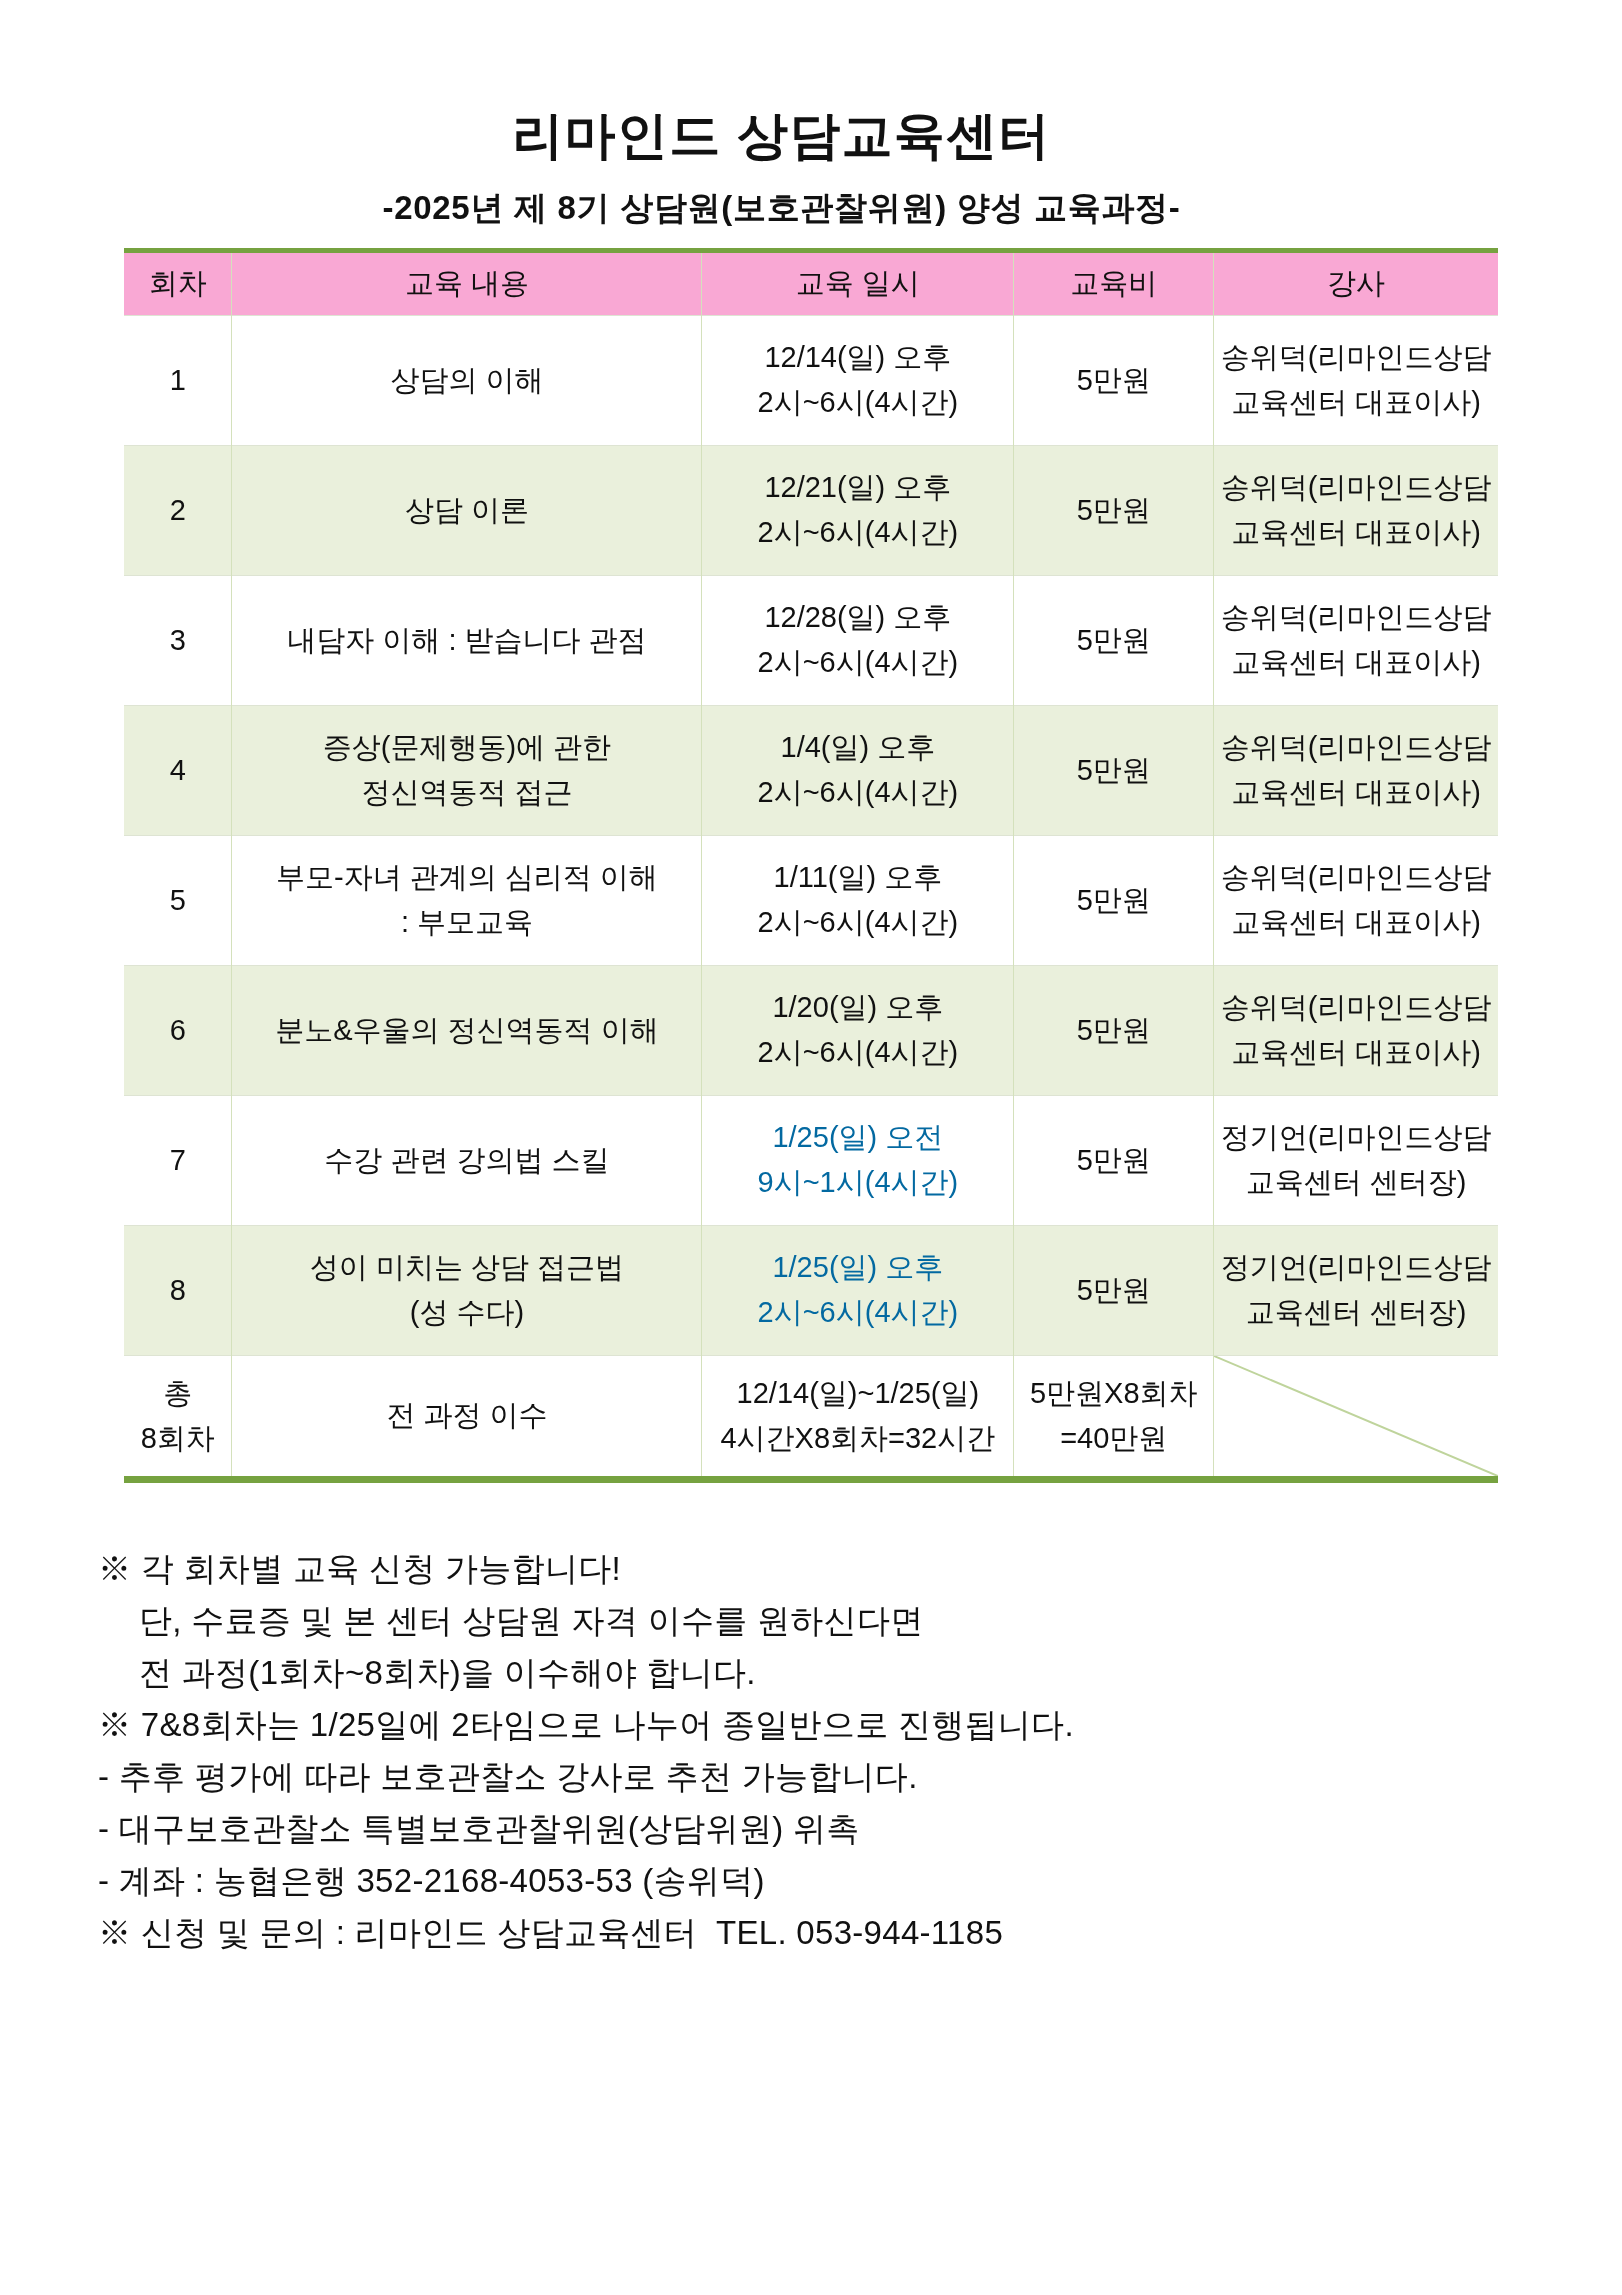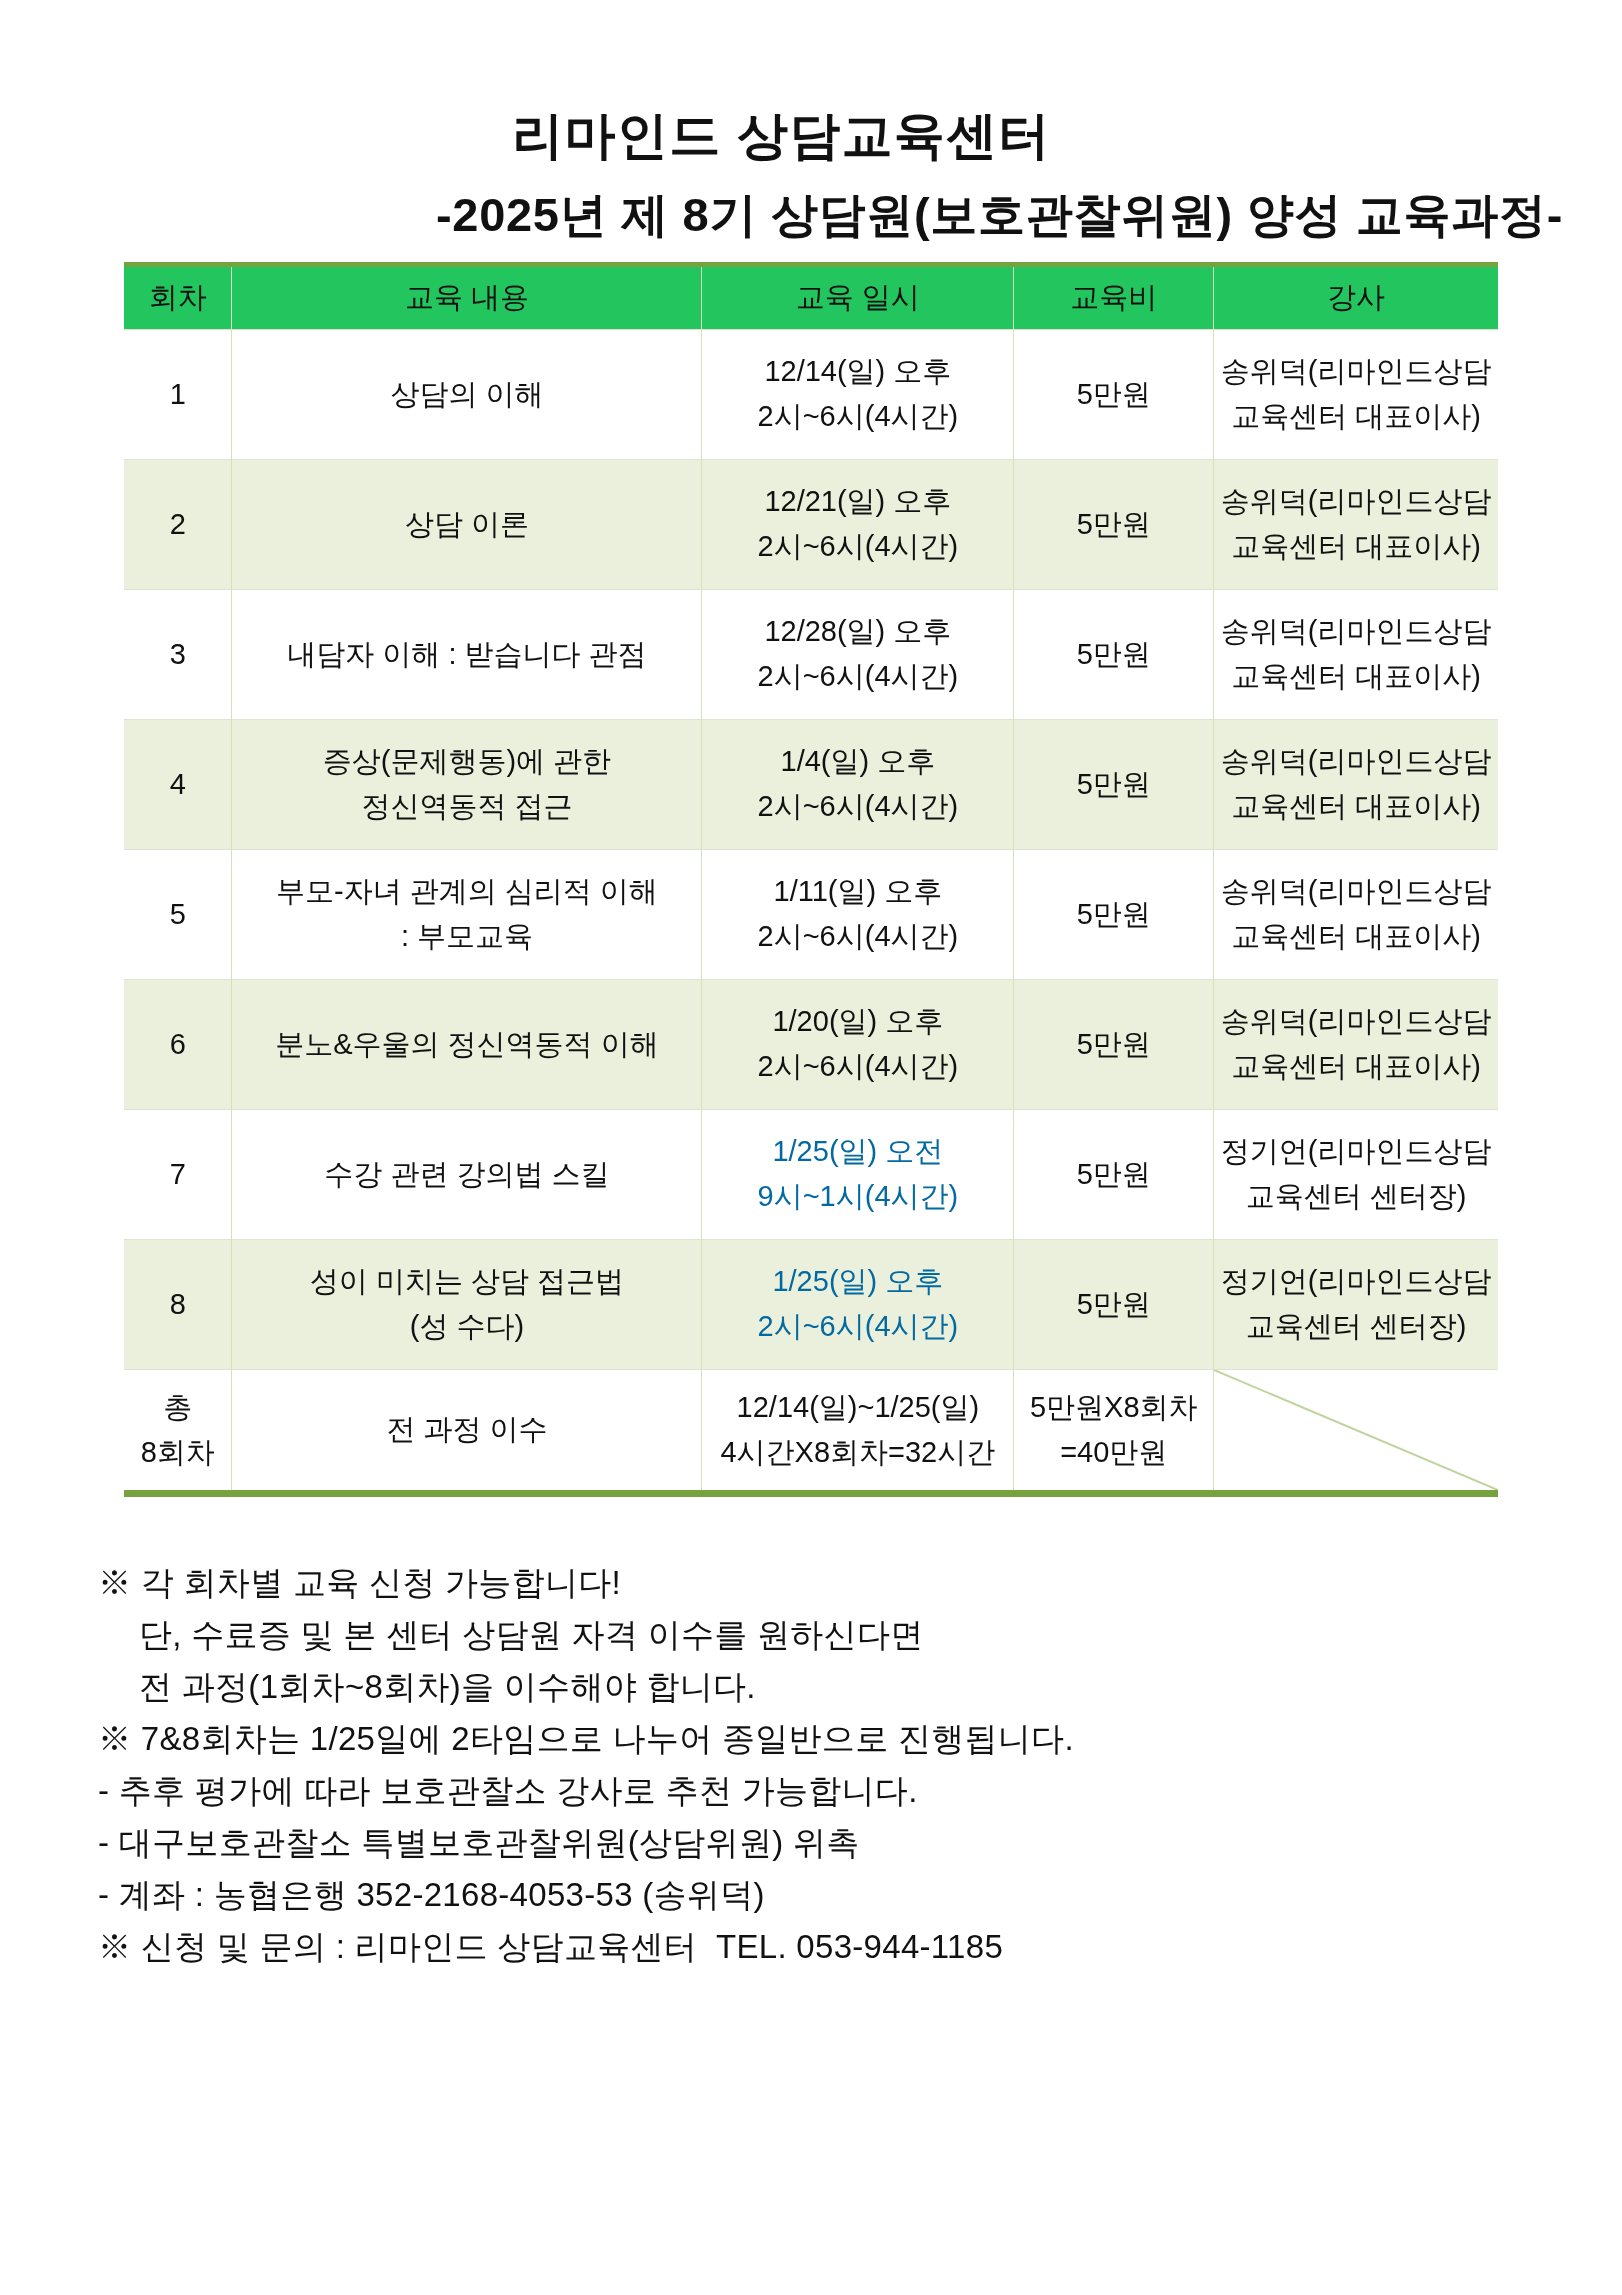--- a/index.html
+++ b/index.html
@@ -15,22 +15,22 @@
     padding-top:110px;
     text-align:center;
     font-size:51px;
     font-weight:700;
     line-height:1.0;
     letter-spacing:1.3px;
     white-space:pre-line;
   }
   .doc-subtitle{
     margin-top:30px;
-    text-align:right;
-    font-size:47px;
+    text-align:center;
+    font-size:33px;
     font-weight:700;
     line-height:1.0;
     letter-spacing:0.7px;
     white-space:pre-line;
   }
 
   .tbl-wrap{ margin:23.6px 0 0 124px; width:1374px; }
   table.tbl{
     width:1374px;
     table-layout:fixed;
@@ -51,21 +51,21 @@
     text-align:center;
     vertical-align:middle;
     font-weight:500;
     white-space:pre-line;
     border-left:1.3px solid #D4E1BC;
     border-top:1.3px solid #DEE4D3;
   }
   th:first-child,td:first-child{border-left:none;}
   tr.hdr th{border-top:none;}
 
-  tr.hdr{background:#22c55e;height:65px;}
+  tr.hdr{background:#f9a8d4;height:65px;}
   tr.hdr th{font-weight:500;}
   tr.r{height:130px;background:#ffffff;}
   tr.r.shaded{background:#EAF0DC;}
   tr.total{height:124px;background:#ffffff;}
 
   td.red{color:#0369a1;}
 
   td.diag{position:relative;padding:0;}
   td.diag svg{position:absolute;left:0;top:0;width:100%;height:100%;display:block;}
 

